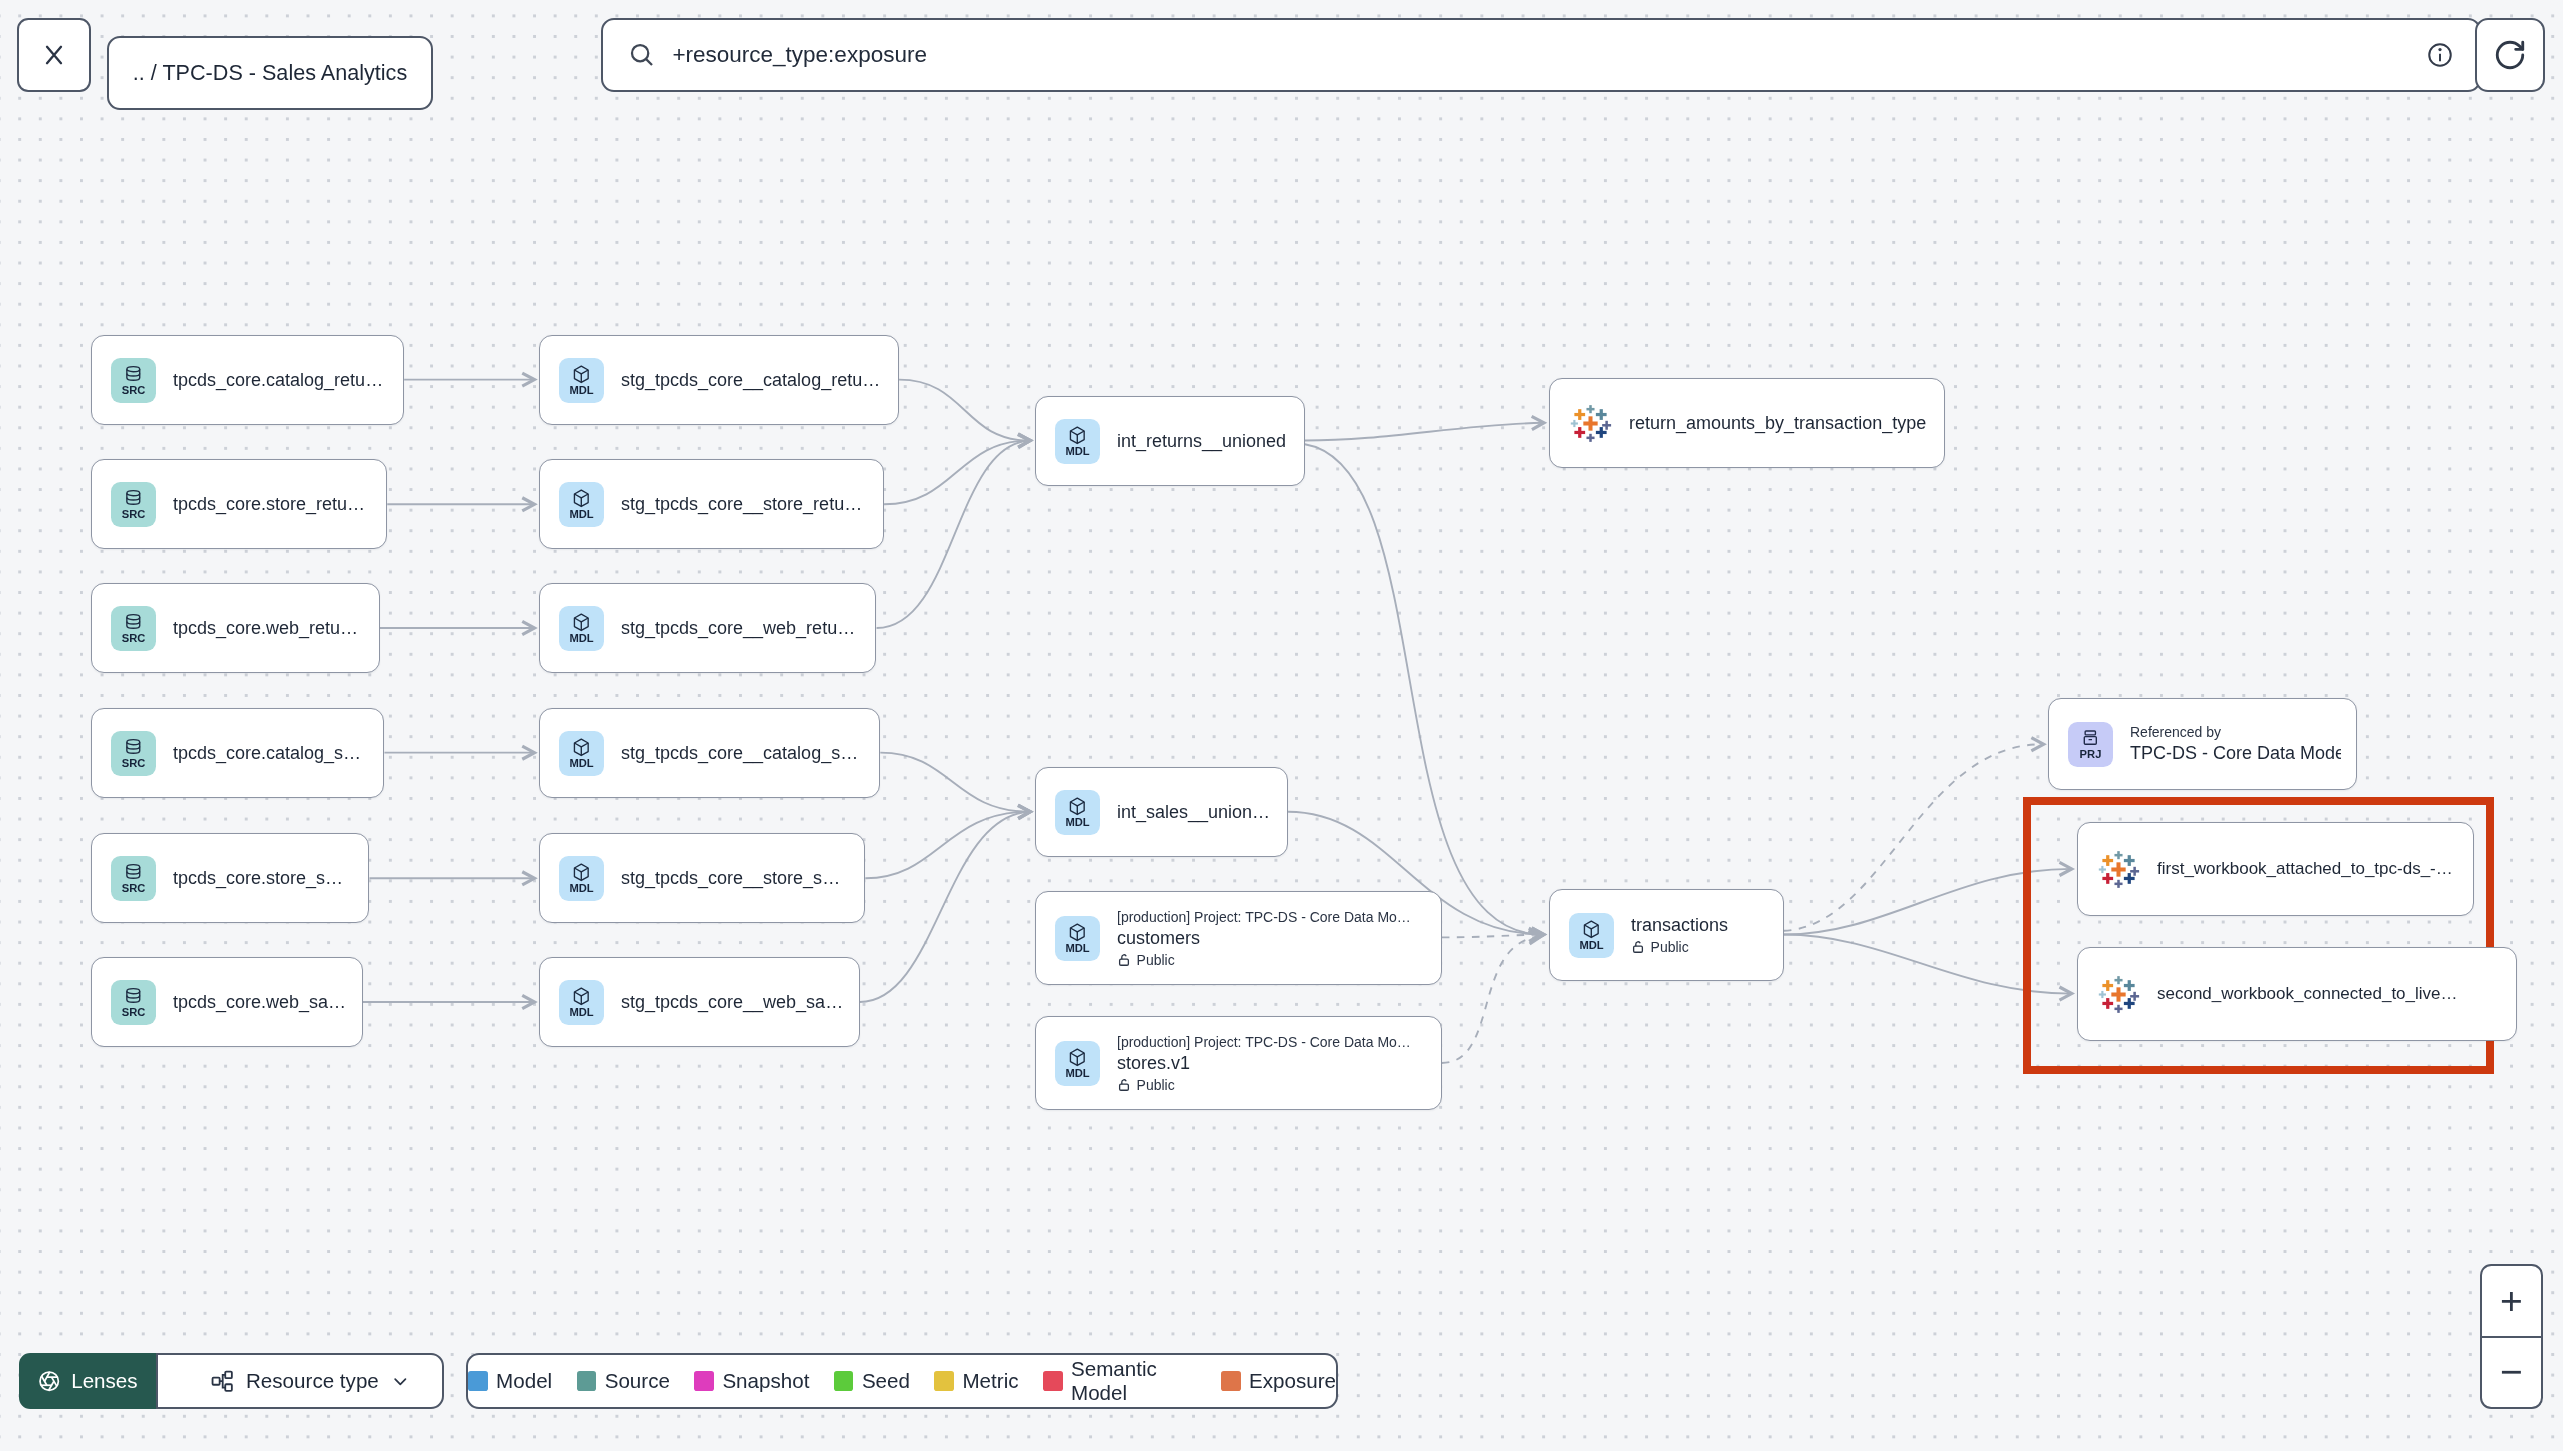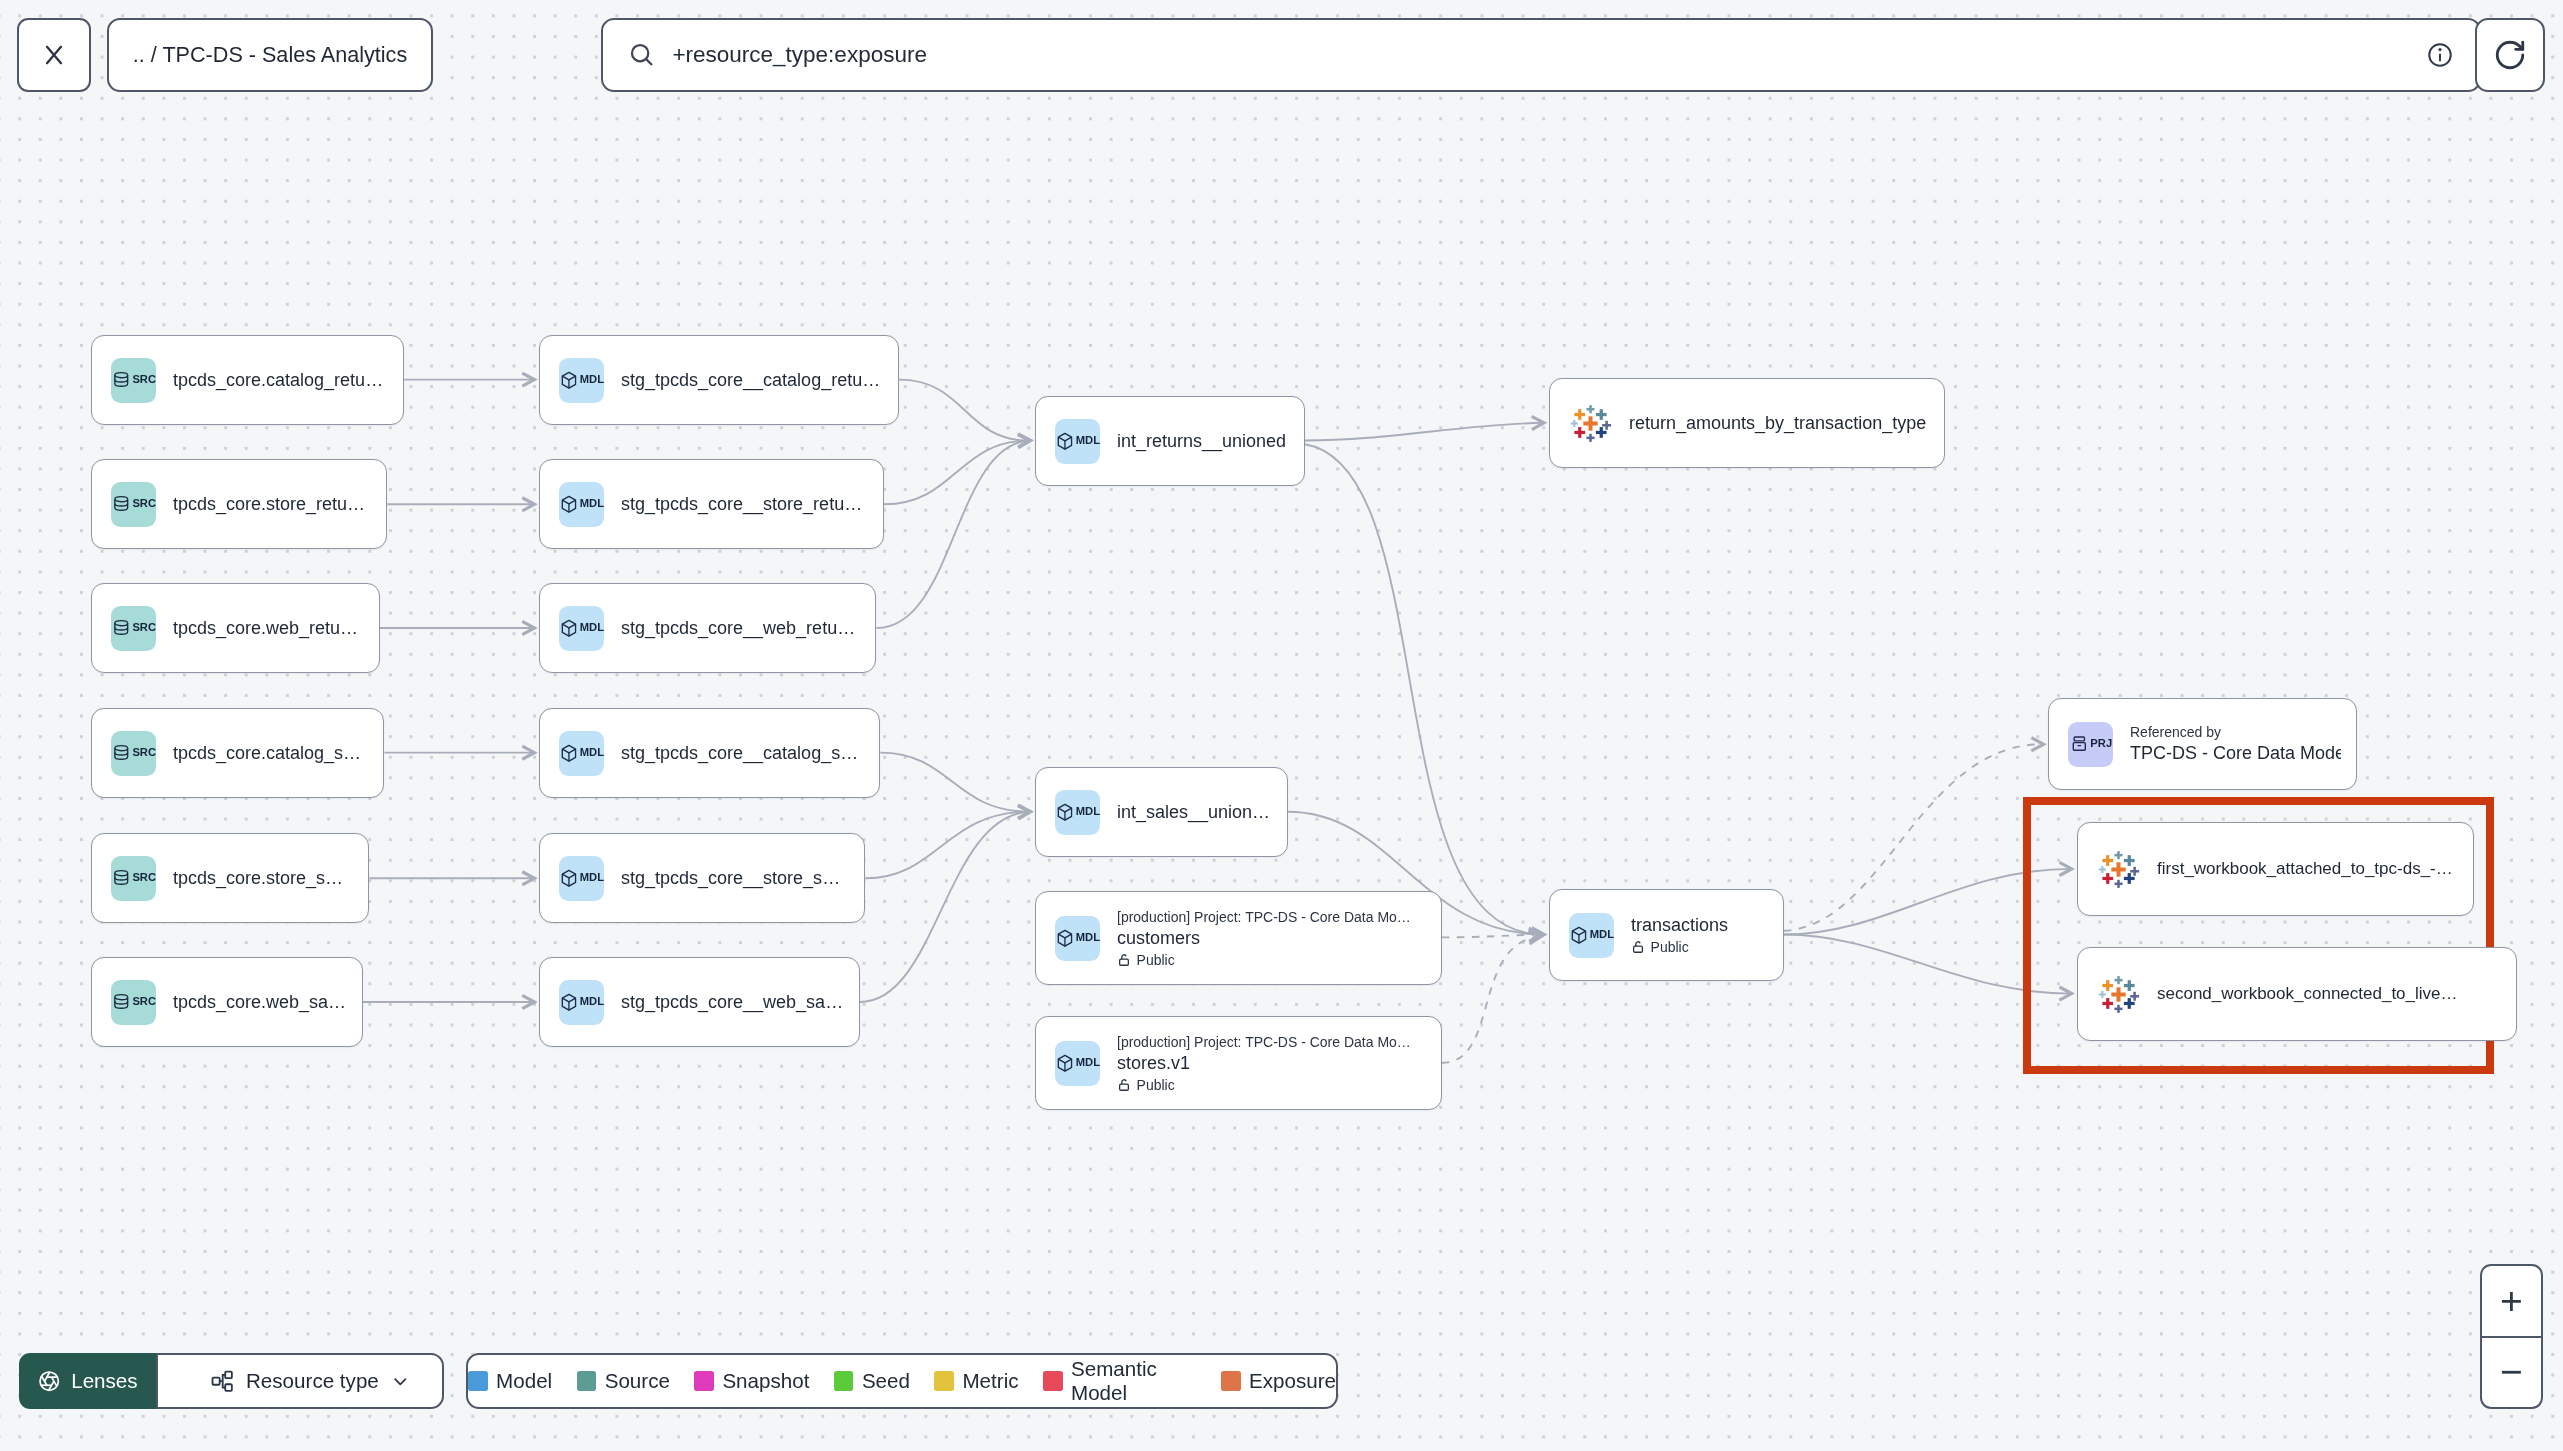--- a/index.html
+++ b/index.html
@@ -14,35 +14,35 @@
     background-image:radial-gradient(circle,#cdd1d8 1.5px,transparent 1.6px);
     background-size:20.6px 20.6px;background-position:9.4px 5.6px;
   }
   
   .tbtn{
     position:absolute;box-sizing:border-box;background:#fff;
     border:2.3px solid #4e5767;display:flex;align-items:center;justify-content:center;
     color:#1e2736;cursor:pointer;
   }
   #close-btn{left:17px;top:18px;width:74px;height:74px;border-radius:11.2px;}
-  #breadcrumb-btn{left:107px;top:18px;width:326px;height:74px;border-radius:13px;font-size:21.6px;}
+  #breadcrumb-btn{left:107px;top:36px;width:326px;height:74px;border-radius:13px;font-size:21.6px;}
   #search-bar{left:568px;top:18px;width:1880px;height:74px;border-radius:13px;justify-content:flex-start;padding:0 24.4px;gap:15px;margin-left:33px;}
   #search-value{font-size:22.5px;color:#222b3a;flex:1;}
   #refresh-btn{left:2475px;top:18px;width:70px;height:74px;border-radius:13px;}
   
   .node{
     position:absolute;box-sizing:border-box;z-index:3;height:90px;
     background:#fff;border:1.9px solid #8e95a4;border-radius:13px;
     display:flex;align-items:center;gap:17px;padding:0 15px 0 19px;
     box-shadow:0 0.9px 1.9px rgba(20,30,50,.06);
   }
   .node .label{font-size:18px;color:#1e2736;white-space:nowrap;overflow:hidden;text-overflow:ellipsis;}
   .badge{
     flex:none;width:45px;height:45px;border-radius:9.4px;
-    display:flex;flex-direction:row;align-items:center;justify-content:center;gap:0.9px;
+    display:flex;flex-direction:column;align-items:center;justify-content:center;gap:0.9px;
   }
   .badge span{font-size:11.2px;font-weight:700;color:#16243a;line-height:1;}
   .badge-src{background:#a7dbd8;}
   .badge-mdl{background:#bfe2f9;}
   .badge-prj{background:#c6cbf7;}
   .lines{display:flex;flex-direction:column;gap:3px;min-width:0;}
   .lines .hdr{font-size:14px;color:#2b3444;white-space:nowrap;overflow:hidden;}
   .lines .name{font-size:18px;color:#1e2736;white-space:nowrap;overflow:hidden;}
   .lines .access{font-size:14px;color:#2b3444;display:flex;align-items:center;gap:5.6px;}
   .exp-icon{flex:none;width:43px;height:43px;}

